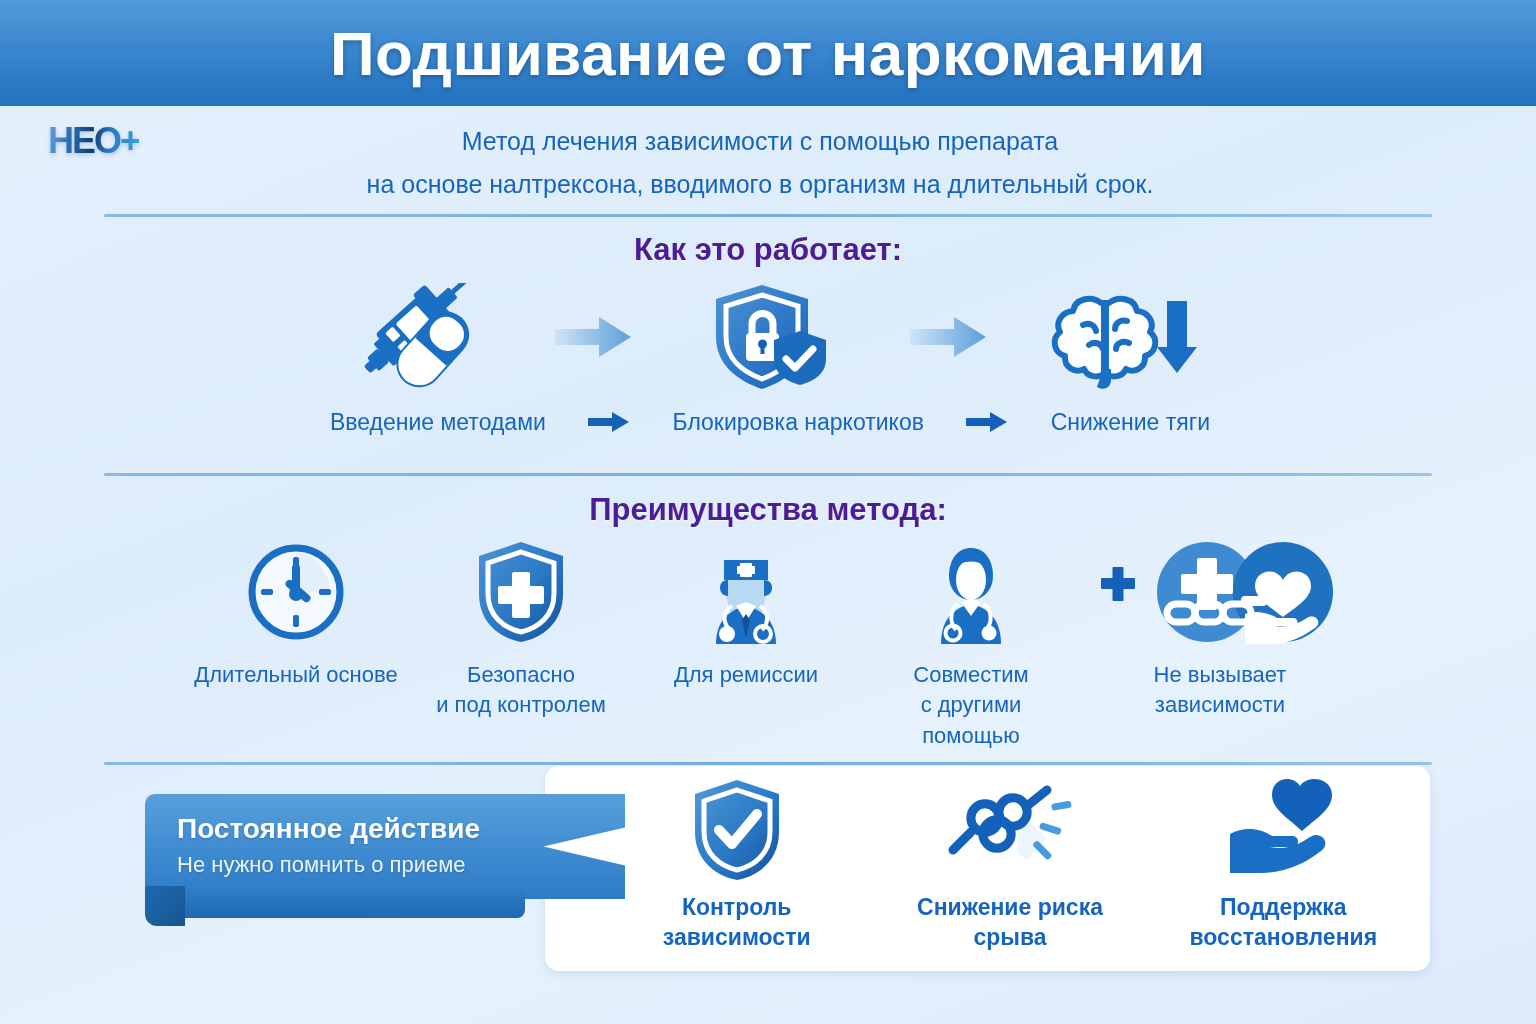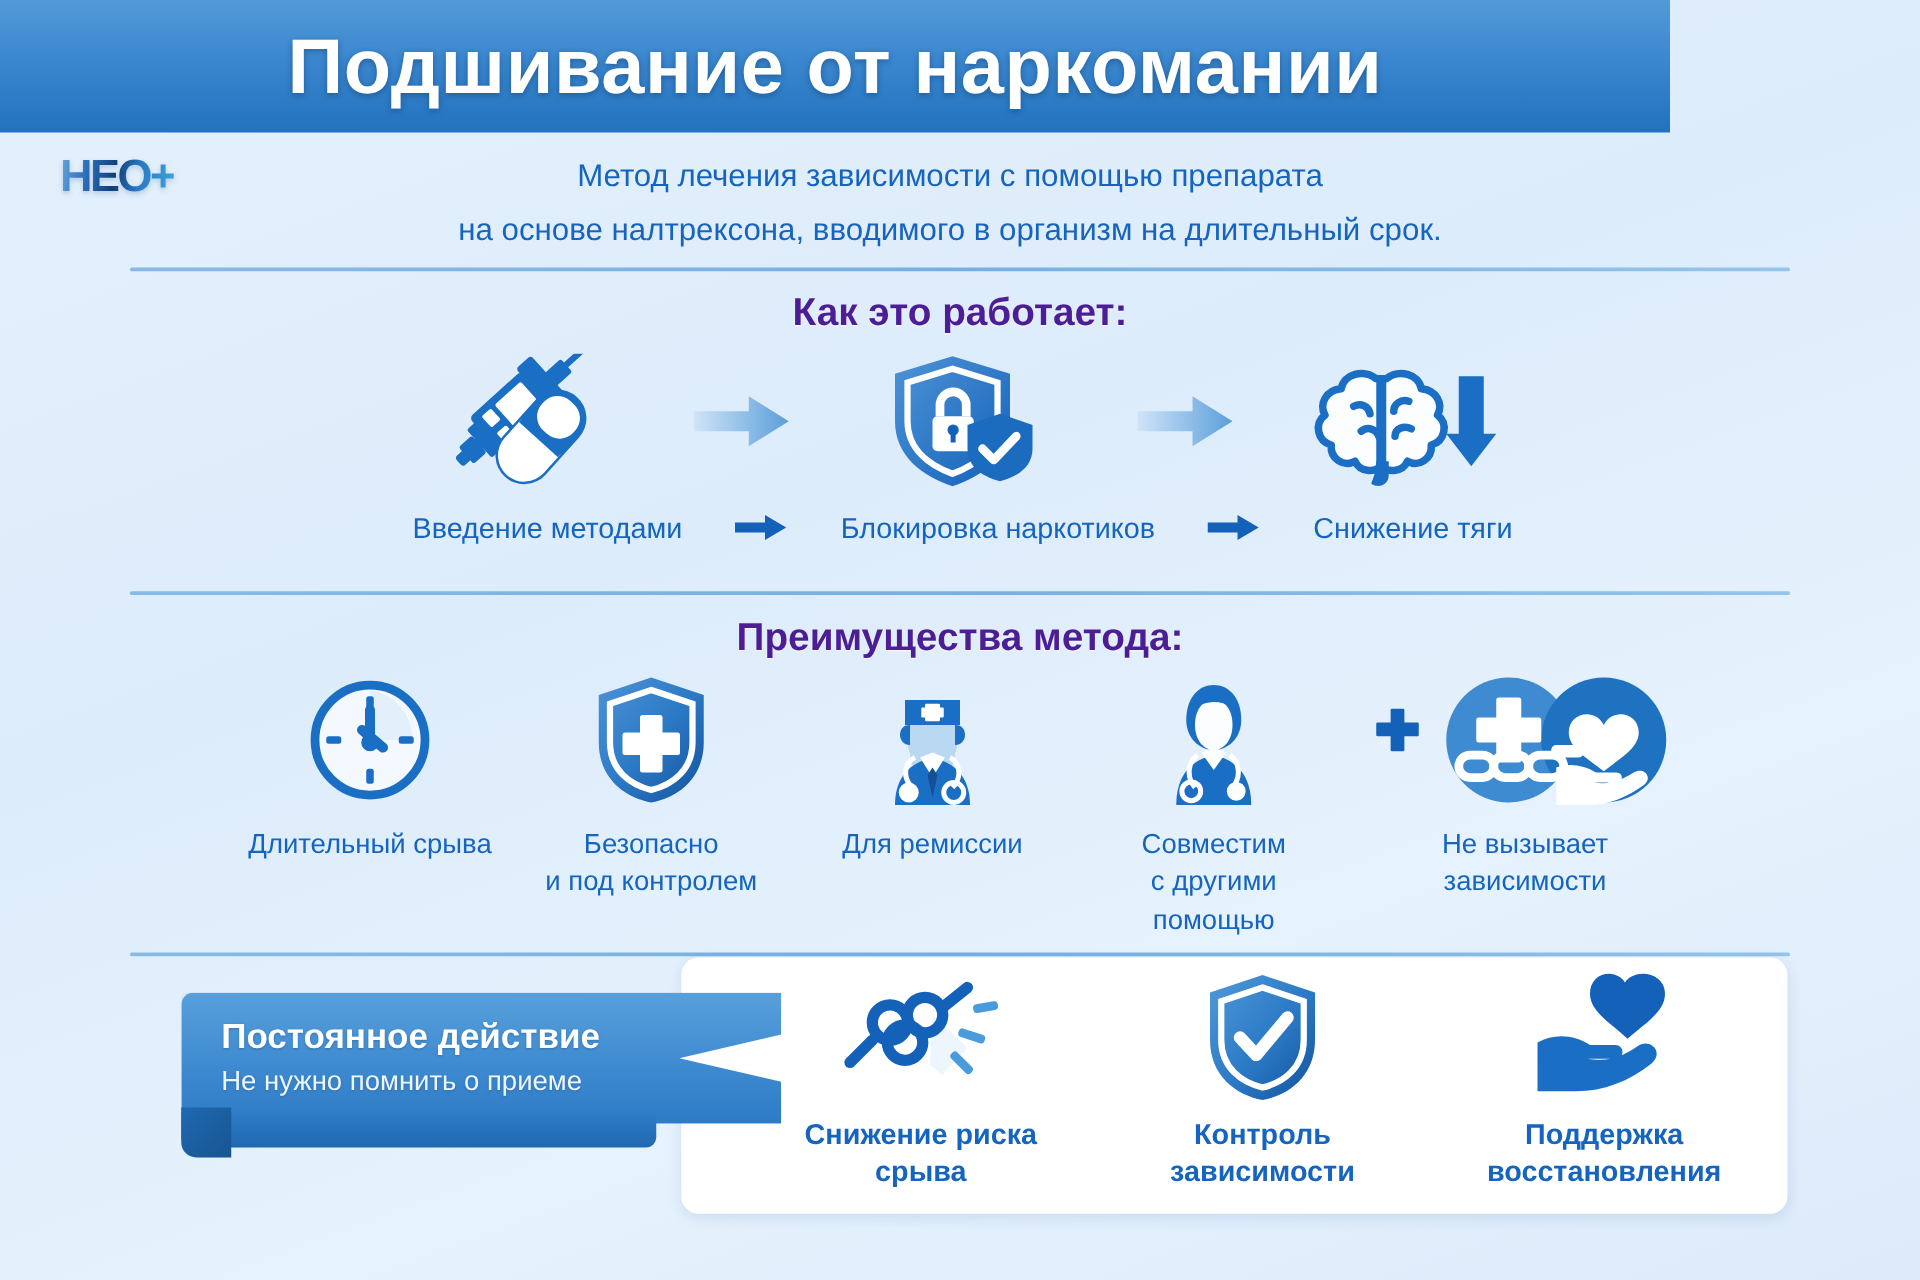--- a/index.html
+++ b/index.html
@@ -8,21 +8,21 @@
     font-family: "Liberation Sans", sans-serif;
     overflow: hidden;
   }
   body {
     background: linear-gradient(160deg,#e4f0fc 0%,#ddecfb 40%,#e6f2fd 70%,#dceafa 100%);
     position: relative;
   }
 
   
   .header {
-    position: absolute; left: 0; top: 0; width: 1336px; height: 106px;
+    position: absolute; left: 0; top: 0; width: 1536px; height: 106px;
     background: linear-gradient(180deg,#529ad8 0%,#3b87cf 45%,#2272bf 100%);
     display: flex; align-items: center; justify-content: center;
   }
   .header-title {
     color: #ffffff;
     font-size: 62px;
     font-weight: bold;
     letter-spacing: 0.5px;
     text-shadow: 0 2px 5px rgba(10,50,95,.45);
     white-space: nowrap;
@@ -293,21 +293,21 @@
         <rect x="47" y="15" width="6" height="12" rx="2" fill="#1a6fc4"></rect>
         <rect x="47" y="73" width="6" height="12" rx="2" fill="#1a6fc4"></rect>
         <rect x="15" y="47" width="12" height="6" rx="2" fill="#1a6fc4"></rect>
         <rect x="73" y="47" width="12" height="6" rx="2" fill="#1a6fc4"></rect>
         <rect x="46" y="22" width="8" height="32" rx="4" fill="#1a6fc4"></rect>
         <rect x="48" y="34" width="8" height="30" rx="4" fill="#1a6fc4" transform="rotate(-50 52 49)"></rect>
         <circle cx="50" cy="52" r="7" fill="#1a6fc4"></circle>
       </svg>
     </div>
     <div class="benefit-label">
-      <div>Длительный срыва</div>
+      <div>Длительный основе</div>
     </div>
   </div>
 
   <div class="benefit">
     <div class="benefit-icon">
       <svg width="92" height="104" viewBox="0 0 92 104">
         <defs>
           <linearGradient id="shg2" x1="0" y1="0" x2="1" y2="1">
             <stop offset="0" stop-color="#4d93d6"></stop>
               <stop offset="0.5" stop-color="#2c7ac6"></stop>
@@ -411,63 +411,63 @@
   <div class="ribbon-title">Постоянное действие</div>
   <div class="ribbon-sub">Не нужно помнить о приеме</div>
 </div>
 <div class="ribbon-tail"></div>
 <div class="ribbon-fold"></div>
 
 <div class="bottom-items">
 
   <div class="bottom-item">
     <div class="bottom-icon">
-      <svg width="150" height="104" viewBox="0 0 150 104">
-        <path d="M84 34 l28 26 -20 22 -10 -8 z" fill="#eef6fd"></path>
-        <g fill="none" stroke="#1461ba" stroke-width="9" stroke-linecap="round">
-          <path d="M18 72 l18 -18"></path>
-          <path d="M40 50 a14 14 0 0 1 20 -20 a14 14 0 0 1 0 20 a14 14 0 0 1 -20 0 z"></path>
-          <path d="M52 66 a14 14 0 0 1 20 -20 a14 14 0 0 1 0 20 a14 14 0 0 1 -20 0 z"></path>
-          <path d="M68 44 a14 14 0 0 1 20 -20 a14 14 0 0 1 0 20 a14 14 0 0 1 -20 0 z"></path>
-          <path d="M92 28 l20 -16"></path>
-        </g>
-        <g fill="#4a9bdb">
-          <rect x="106" y="44" width="22" height="7" rx="3" transform="rotate(18 106 44)"></rect>
-          <rect x="102" y="62" width="22" height="7" rx="3" transform="rotate(45 102 62)"></rect>
-          <rect x="116" y="26" width="20" height="7" rx="3" transform="rotate(-10 116 26)"></rect>
-        </g>
-      </svg>
-    </div>
-    <div class="bottom-label">
-      <div>Снижение риска срыва</div>
-    </div>
-  </div>
-
-  <div class="bottom-item">
-    <div class="bottom-icon">
       <svg width="96" height="104" viewBox="0 0 96 104">
         <defs>
           <linearGradient id="shg3" x1="0" y1="0" x2="1" y2="1">
             <stop offset="0" stop-color="#5199d9"></stop>
               <stop offset="0.55" stop-color="#2a79c5"></stop>
               <stop offset="1" stop-color="#13529c"></stop>
           </linearGradient>
         </defs>
         <path d="M48 2 L90 16 v38 c0 28 -20 44 -42 48 -22 -4 -42 -20 -42 -48 V16 z" fill="url(#shg3)"></path>
         <path d="M48 12 L81 23 v31 c0 22 -16 34 -33 38 -17 -4 -33 -16 -33 -38 V23 z" fill="none" stroke="#ffffff" stroke-width="5"></path>
         <path d="M30 52 l13 14 25 -30" fill="none" stroke="#ffffff" stroke-width="10" stroke-linecap="round" stroke-linejoin="round"></path>
       </svg>
     </div>
     <div class="bottom-label">
       <div>Контроль зависимости</div>
     </div>
   </div>
 
   <div class="bottom-item">
     <div class="bottom-icon">
+      <svg width="150" height="104" viewBox="0 0 150 104">
+        <path d="M84 34 l28 26 -20 22 -10 -8 z" fill="#eef6fd"></path>
+        <g fill="none" stroke="#1461ba" stroke-width="9" stroke-linecap="round">
+          <path d="M18 72 l18 -18"></path>
+          <path d="M40 50 a14 14 0 0 1 20 -20 a14 14 0 0 1 0 20 a14 14 0 0 1 -20 0 z"></path>
+          <path d="M52 66 a14 14 0 0 1 20 -20 a14 14 0 0 1 0 20 a14 14 0 0 1 -20 0 z"></path>
+          <path d="M68 44 a14 14 0 0 1 20 -20 a14 14 0 0 1 0 20 a14 14 0 0 1 -20 0 z"></path>
+          <path d="M92 28 l20 -16"></path>
+        </g>
+        <g fill="#4a9bdb">
+          <rect x="106" y="44" width="22" height="7" rx="3" transform="rotate(18 106 44)"></rect>
+          <rect x="102" y="62" width="22" height="7" rx="3" transform="rotate(45 102 62)"></rect>
+          <rect x="116" y="26" width="20" height="7" rx="3" transform="rotate(-10 116 26)"></rect>
+        </g>
+      </svg>
+    </div>
+    <div class="bottom-label">
+      <div>Снижение риска срыва</div>
+    </div>
+  </div>
+
+  <div class="bottom-item">
+    <div class="bottom-icon">
       <svg width="130" height="104" viewBox="0 0 130 104">
         <path d="M82 8 c-8 -12 -28 -8 -28 9 c0 15 19 25 30 36 12 -11 30 -21 30 -36 0 -17 -24 -21 -32 -9 z" fill="#1461ba"></path>
         <path d="M12 56 c14 -8 30 -6 42 2 h20 c8 0 8 11 0 11 h-22 c18 3 28 -2 40 -10 10 -7 22 5 11 14 -18 14 -38 22 -60 22 H12 z" fill="#1a6fc4"></path>
       </svg>
     </div>
     <div class="bottom-label">
       <div>Поддержка</div>
       <div>восстановления</div>
     </div>
   </div>

